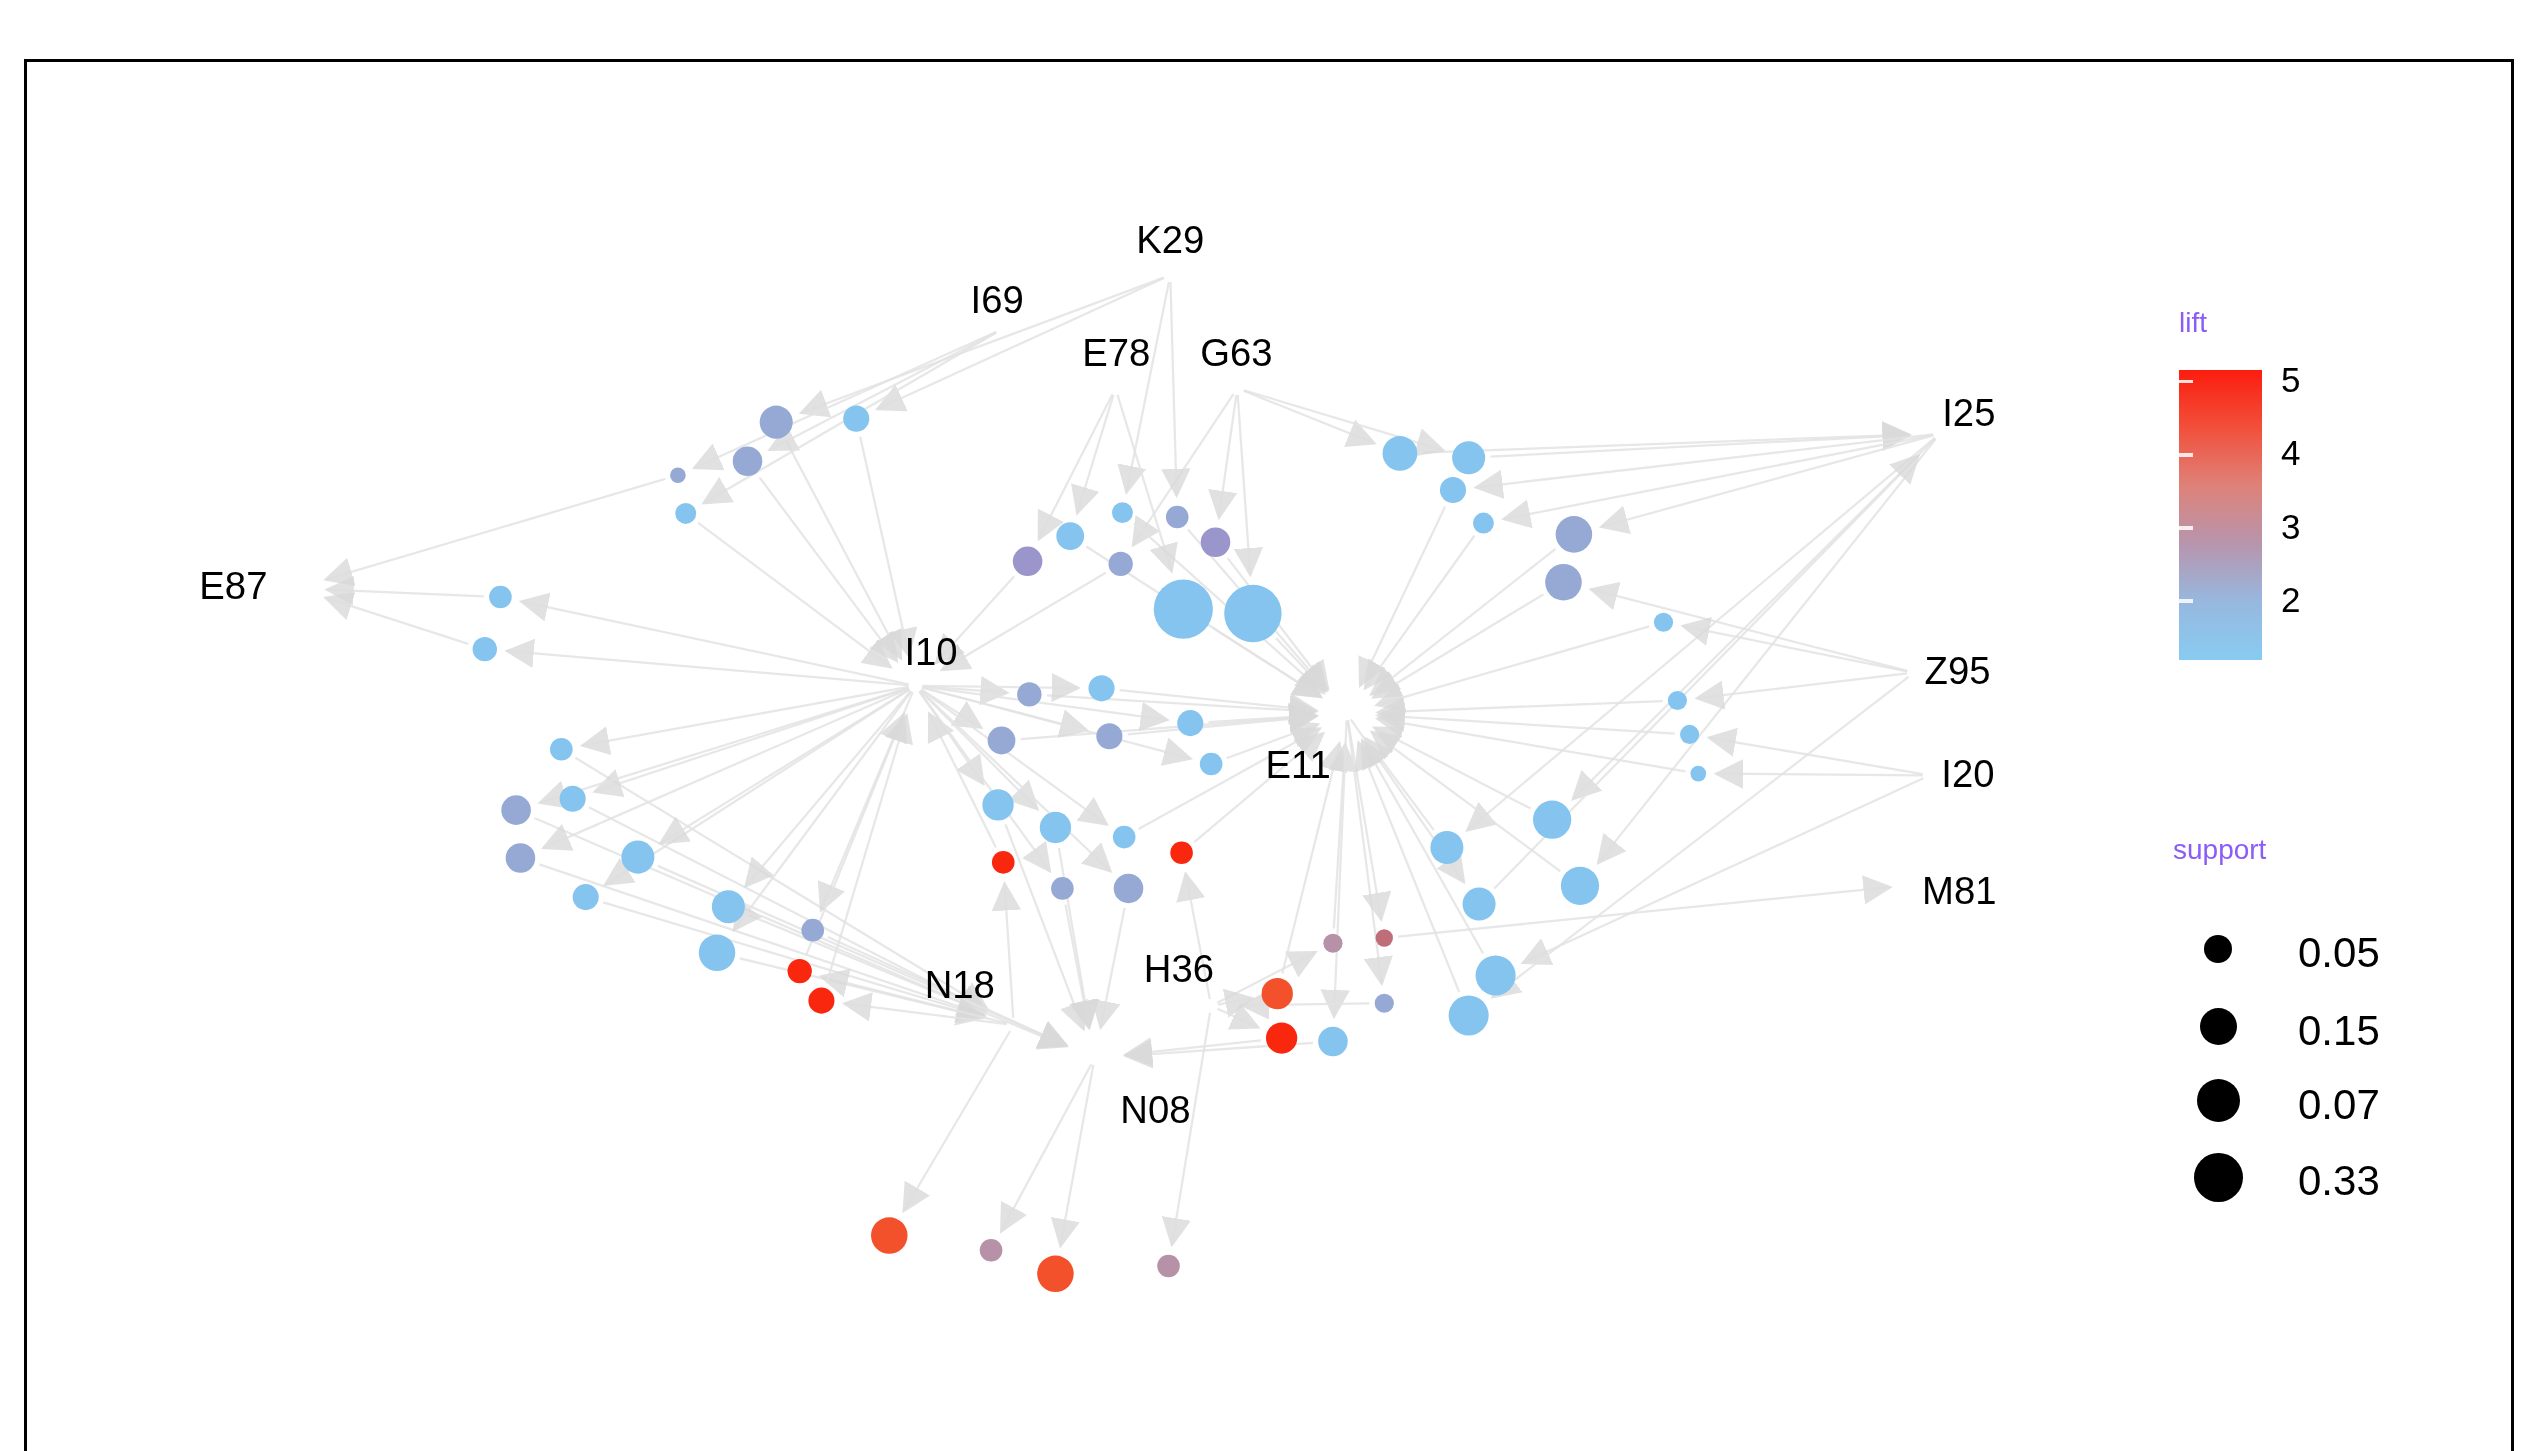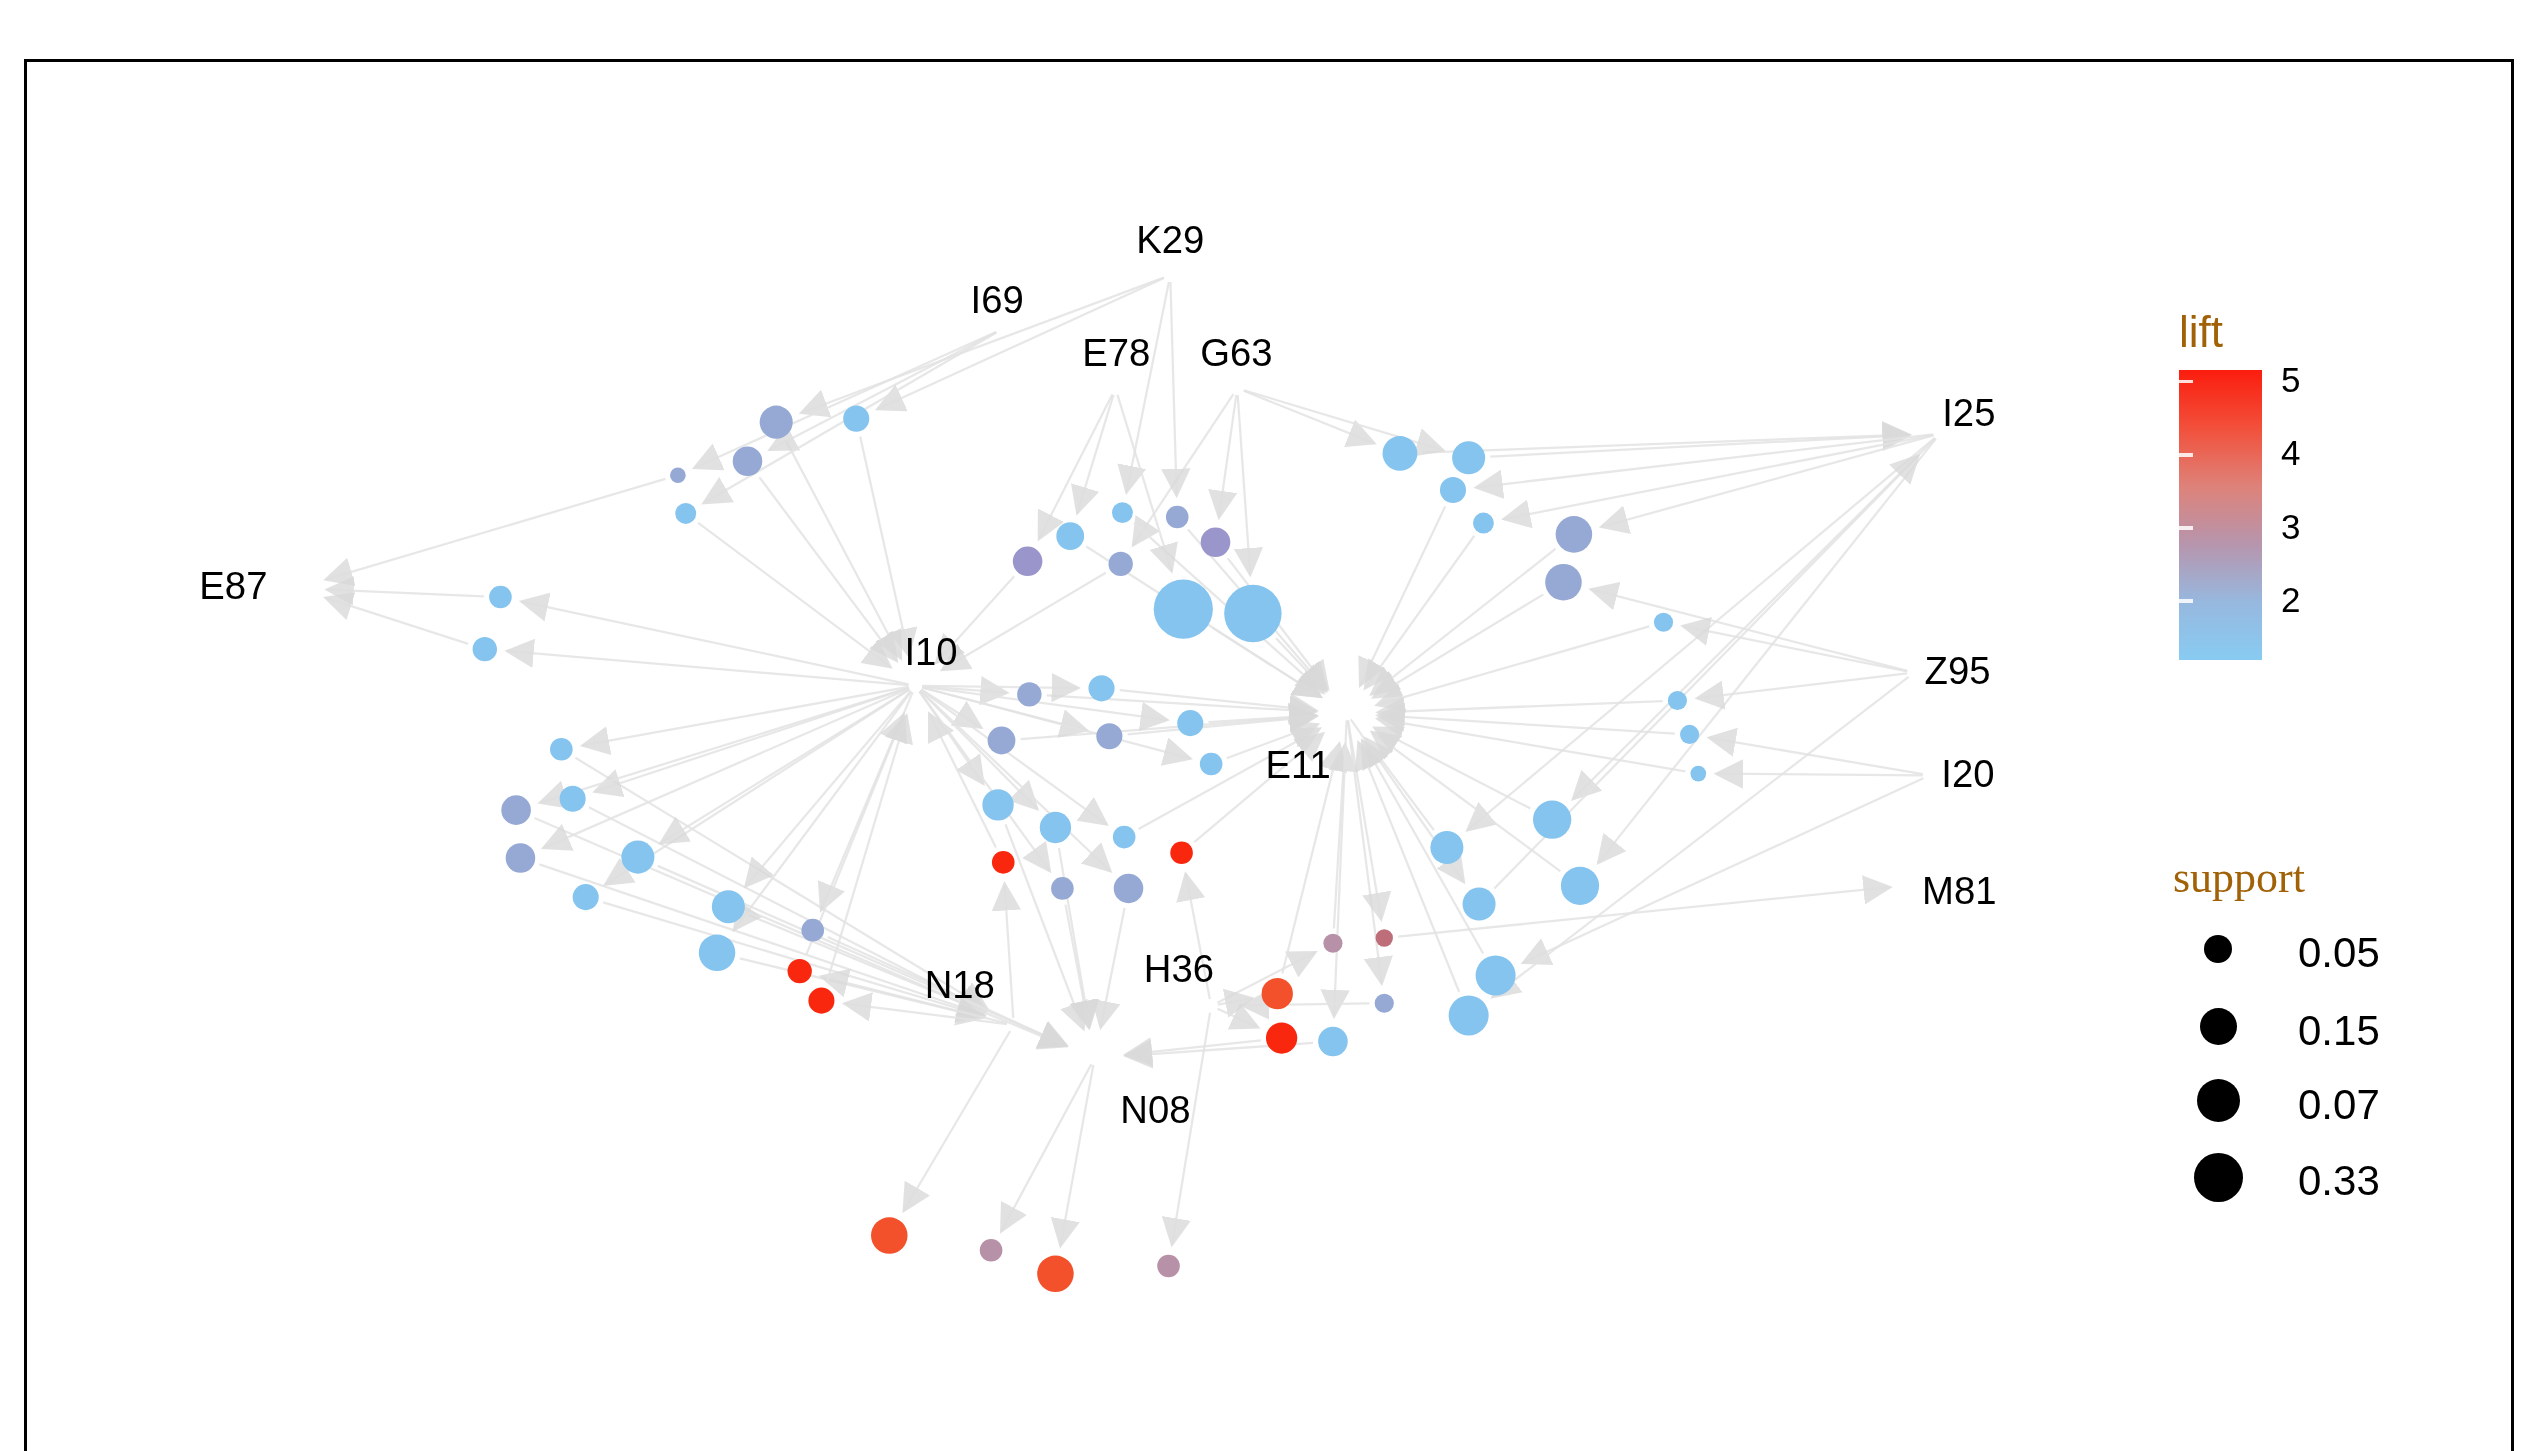--- a/index.html
+++ b/index.html
@@ -1,20 +1,20 @@
 <!DOCTYPE html>
 <html style="font-size:14px"><head>
 <meta charset="utf-8">
 <style>
   html,body{margin:0;padding:0;background:#fff;}
   .stage{position:relative;width:2538px;height:1451px;background:#ffffff;overflow:hidden;
          font-family:"Liberation Sans", sans-serif;margin-top:42px;}
   .frame{position:absolute;left:24px;top:17.4px;right:24px;bottom:17.4px;border:3.5px solid #000;}
   svg.graph{position:absolute;left:0;top:0;}
-  .legend-title{position:absolute;font-size:44px;color:#a16207;white-space:nowrap;}
+  .legend-title{position:absolute;font-size:28px;color:#8b5cf6;white-space:nowrap;}
   .lift-bar{position:absolute;}
   .lift-tick-label{position:absolute;font-size:35px;color:#000;}
   .lift-dash{position:absolute;height:3.5px;width:14px;background:#fff;opacity:.85;}
   .support-dot{position:absolute;border-radius:50%;background:#000;}
   .support-label{position:absolute;font-size:42px;color:#000;}
 </style>
 </head>
 <body>
 
 <div class="stage">
@@ -244,21 +244,21 @@
     <div class="lift-dash" style="top: 9.6px; left: 0px;"></div>
     <div class="lift-dash" style="top: 83px; left: 0px;"></div>
     <div class="lift-dash" style="top: 156px; left: 0px;"></div>
     <div class="lift-dash" style="top: 229px; left: 0px;"></div>
   </div>
   <span class="lift-tick-label" style="left: 2281px; top: 318px;">5</span>
   <span class="lift-tick-label" style="left: 2281px; top: 391px;">4</span>
   <span class="lift-tick-label" style="left: 2281px; top: 465px;">3</span>
   <span class="lift-tick-label" style="left: 2281px; top: 538px;">2</span>
 
-  <div class="legend-title" style="left: 2173px; top: 810px; font-family: Liberation Serif, serif;">support</div>
+  <div class="legend-title" style="left: 2173px; top: 792px;">support</div>
   <div class="support-dot" style="width: 28px; height: 28px; left: 2204px; top: 893px;"></div>
   <div class="support-dot" style="width: 37px; height: 37px; left: 2200px; top: 966px;"></div>
   <div class="support-dot" style="width: 43px; height: 43px; left: 2197px; top: 1037px;"></div>
   <div class="support-dot" style="width: 49px; height: 49px; left: 2194px; top: 1111px;"></div>
   <span class="support-label" style="left: 2298px; top: 887px;">0.05</span>
   <span class="support-label" style="left: 2298px; top: 965px;">0.15</span>
   <span class="support-label" style="left: 2298px; top: 1039px;">0.07</span>
   <span class="support-label" style="left: 2298px; top: 1115px;">0.33</span>
 </div>
 

